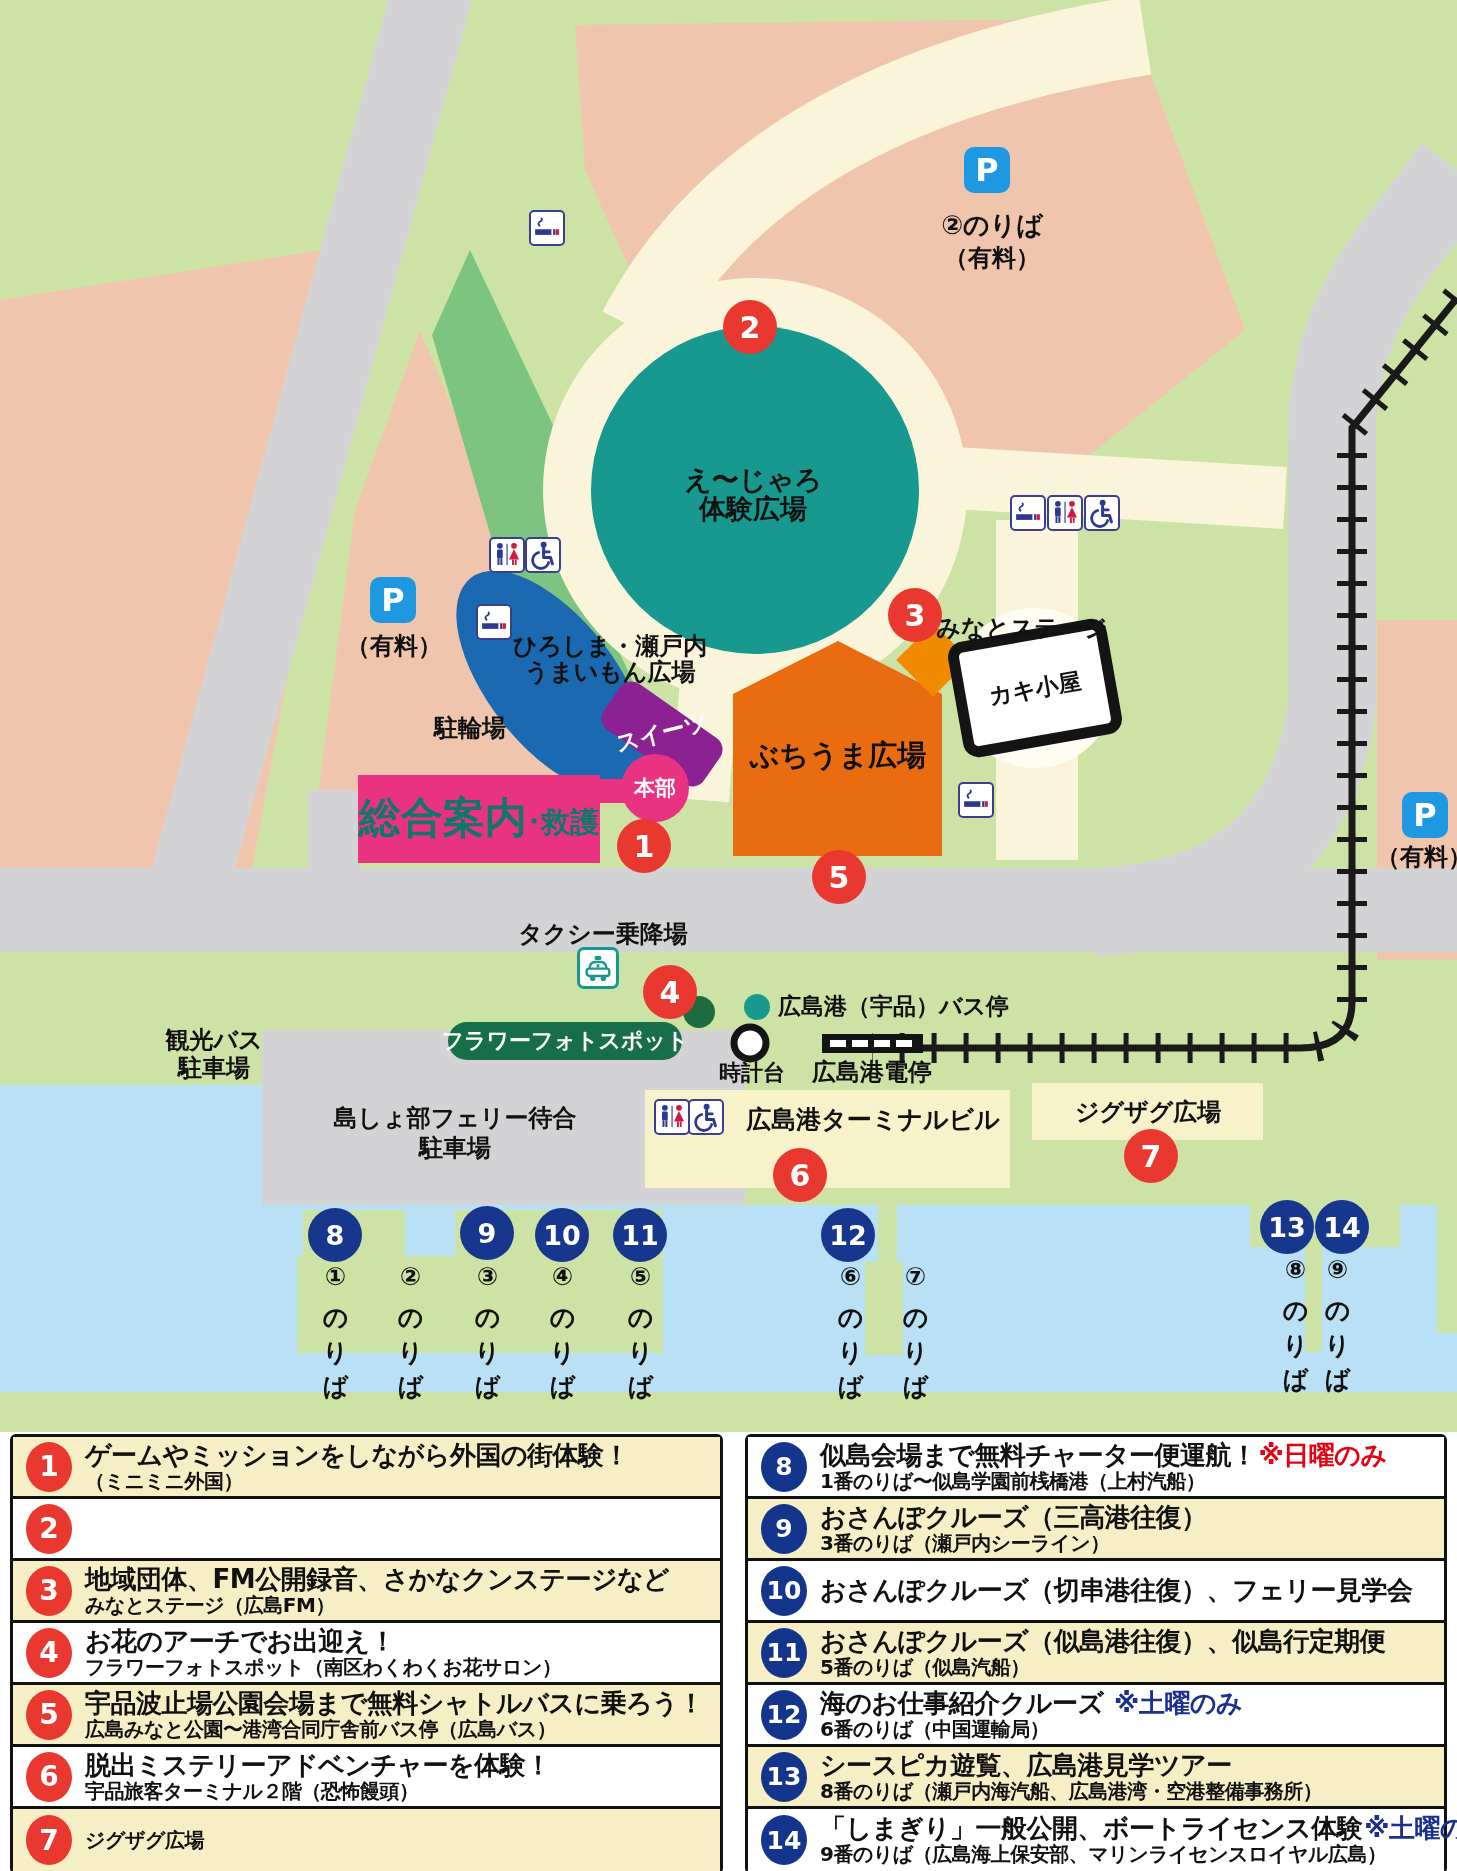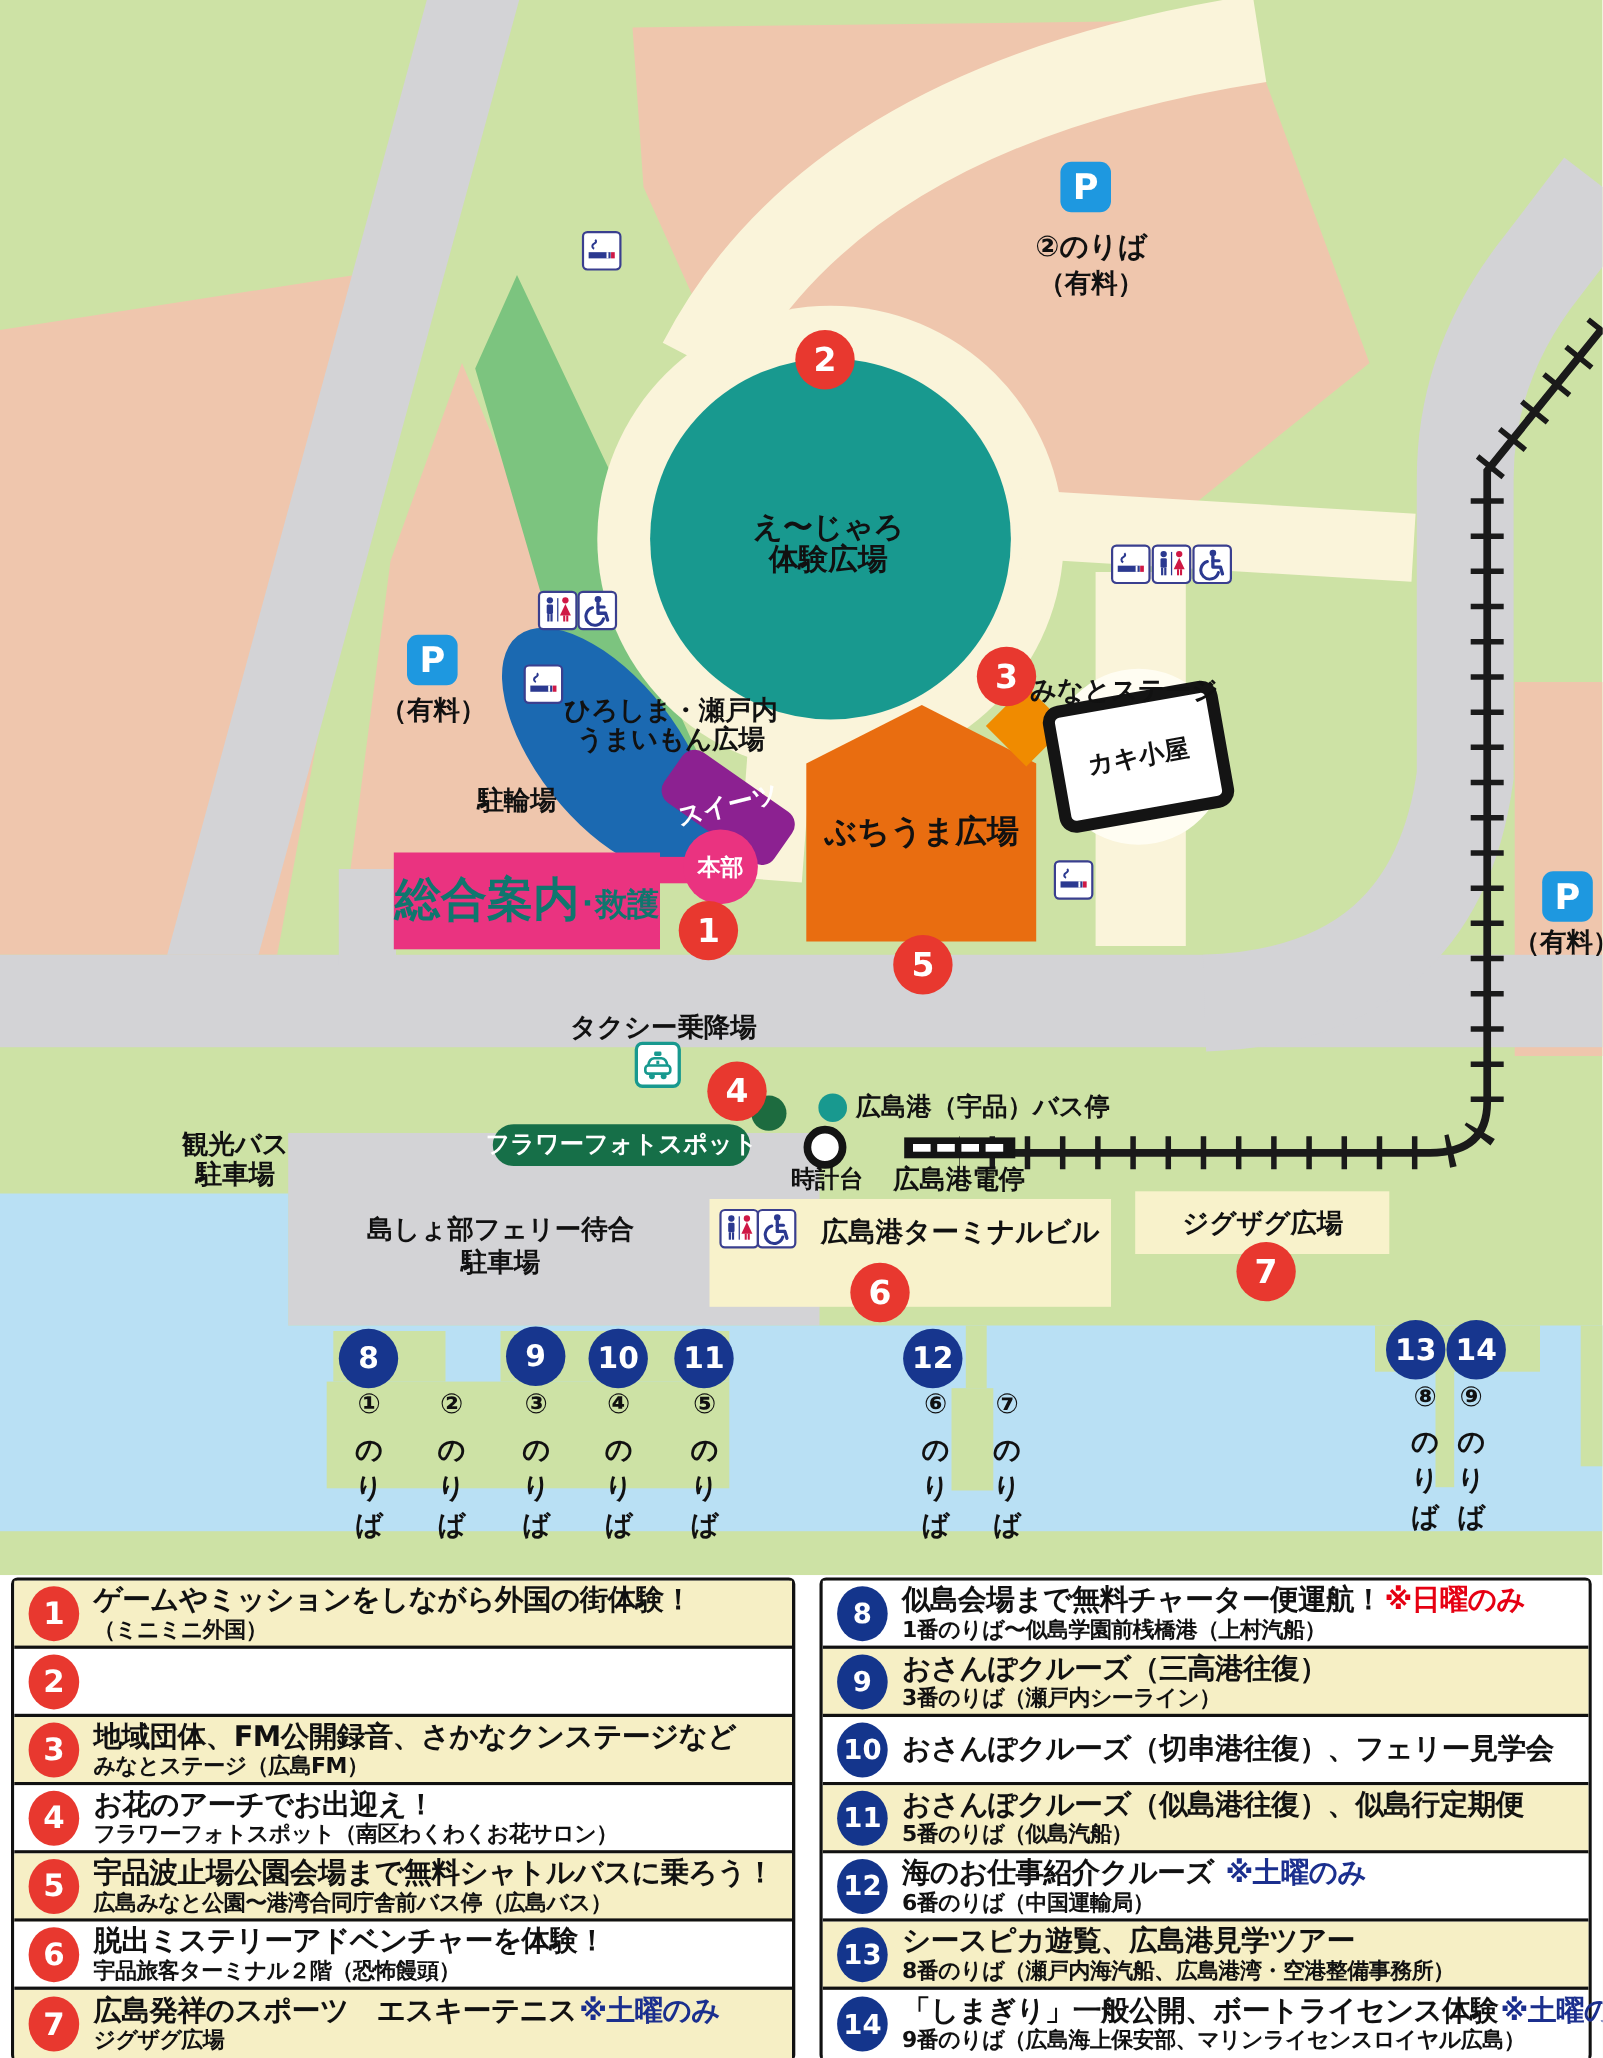--- a/index.html
+++ b/index.html
@@ -324,21 +324,20 @@
     <div class="lrow wht">
       <span class="lnum red">6</span>
       <span class="ltxt">
           <span class="ltitle"><span>脱出ミステリーアドベンチャーを体験！</span></span>
           <span class="lsub">宇品旅客ターミナル２階（恐怖饅頭）</span>
         </span>
     </div>
     <div class="lrow yel">
       <span class="lnum red">7</span>
       <span class="ltxt">
-          <span class="ltitle"><span>広島発祥のスポーツ　エスキーテニス</span><span class="note blue">※土曜のみ</span></span>
           <span class="lsub">ジグザグ広場</span>
         </span>
     </div>
   </div>
 
   <div class="lcol" style="left:745px;top:1434px;width:702px">
     <div class="lrow wht">
       <span class="lnum blue">8</span>
       <span class="ltxt">
           <span class="ltitle"><span>似島会場まで無料チャーター便運航！</span><span class="note red">※日曜のみ</span></span>

